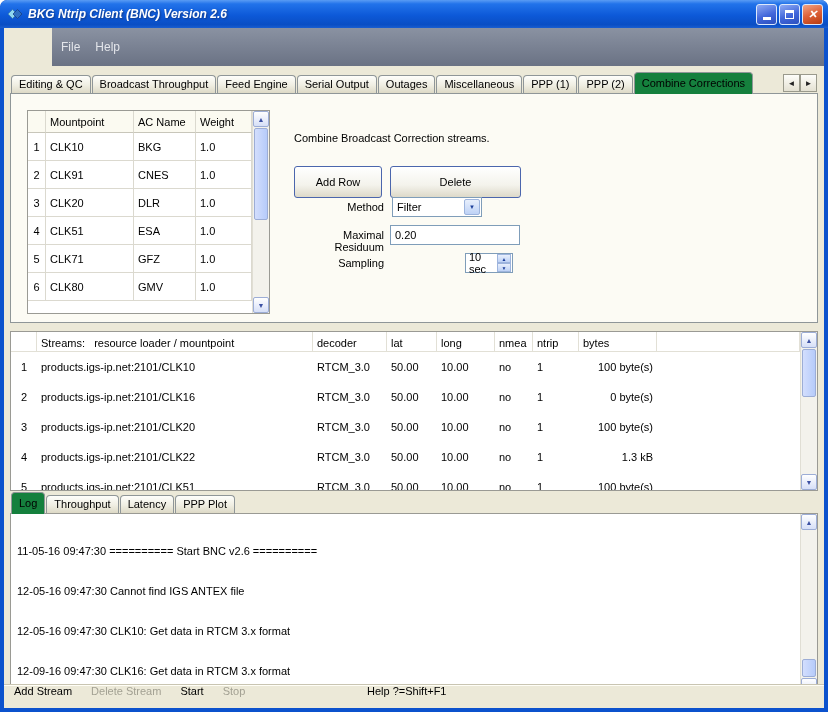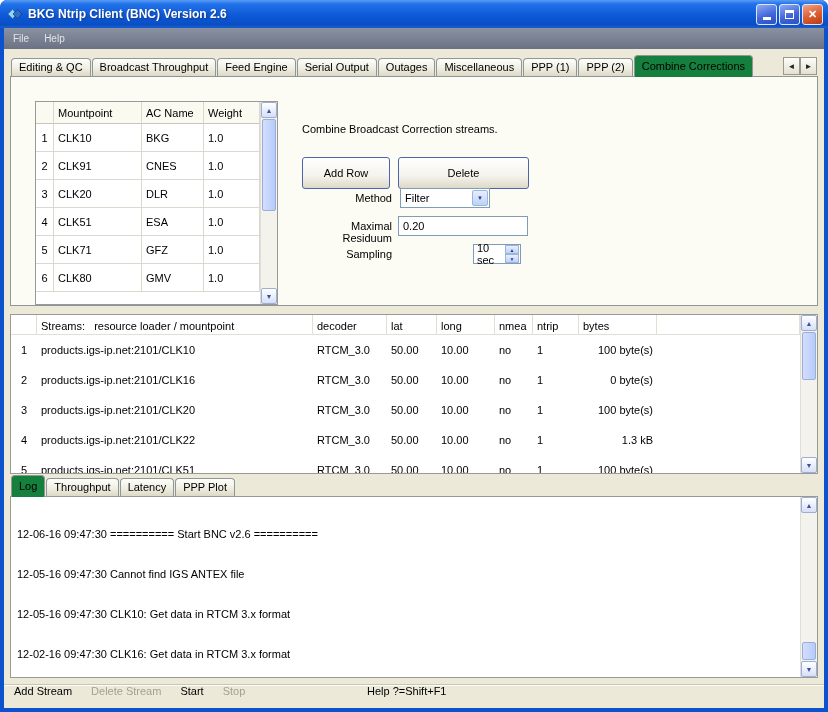--- a/index.html
+++ b/index.html
@@ -3,53 +3,53 @@
 <meta charset="utf-8">
 <style>
   * { box-sizing: border-box; margin: 0; padding: 0; }
   body { font-family: "Liberation Sans", sans-serif; background: #fff; }
 
   .window { width: 828px; height: 712px; background: #0c52cd; border-radius: 7px 7px 0 0; position: relative; overflow: hidden; }
 
   
   .titlebar { height: 28px; display: flex; align-items: center; gap: 5px; padding: 0 5px 0 7px;
     background: linear-gradient(180deg, #5a9cf4 0%, #2273ea 14%, #0d59d8 55%, #0a4ec4 88%, #1a5ed0 100%);
-    border-radius: 7px 7px 0 0; }
+    border-radius: 7px 7px 0 0; font-style: italic; }
   .title-text { color: #fff; font-weight: bold; font-size: 12px; text-shadow: 1px 1px 2px #123a86; flex: 1;
     white-space: nowrap; overflow: hidden; }
   .win-buttons { display: flex; gap: 2px; }
   .win-btn { width: 21px; height: 21px; border: 1px solid #dce9fc; border-radius: 3px;
     display: flex; align-items: center; justify-content: center; cursor: default; }
   .win-btn.minmax { background: linear-gradient(160deg, #8fabf4 0%, #4166da 55%, #2c50be 100%); }
   .win-btn.close  { background: linear-gradient(160deg, #f2a484 0%, #dd6038 50%, #b83c10 100%); }
   .glyph-min { width: 8px; height: 3px; background: #fff; margin-top: 9px; }
   .glyph-max { width: 9px; height: 9px; border: 1px solid #fff; border-top: 3px solid #fff; }
   .glyph-close { color: #fff; font-size: 11px; font-weight: bold; line-height: 1; }
 
   
   .frame { margin: 0 4px 4px 4px; height: 680px; display: flex; flex-direction: column; background: #ece9d8; }
 
-  .menubar { height: 21px; background: linear-gradient(180deg, #8a92a2, #6a7284); display: flex; align-items: center;
-    gap: 15px; padding: 0 9px; font-size: 10px; color: #e3e5ea; flex: none; }
+  .menubar { height: 38px; background: linear-gradient(180deg, #8a92a2, #6a7284); display: flex; align-items: center;
+    gap: 15px; padding: 0 9px; font-size: 12px; color: #e3e5ea; flex: none; margin-left: 48px; }
   .menu-item { cursor: default; }
 
   .client { flex: 1; padding: 5px 6px 0 6px; overflow: hidden; }
 
   
   .tabbar { display: flex; align-items: flex-end; height: 22px; position: relative; padding-left: 1px; z-index: 2; }
   .tab { height: 18px; line-height: 17px; padding: 0 7px; font-size: 11px; white-space: nowrap;
     background: linear-gradient(#fefefb, #efeee2 55%, #ddd9c6); border: 1px solid #8f9698; border-bottom: none;
     border-radius: 4px 4px 0 0; margin-right: 1px; color: #000; }
   .tab.active { height: 22px; line-height: 21px; background: #15803d; margin-bottom: -1px; z-index: 3; }
   .tab-arrows { position: absolute; right: 1px; bottom: 1px; display: flex; }
   .tab-arrow { width: 17px; height: 18px; background: linear-gradient(#fdfdf9, #e4e1d2); border: 1px solid #9a9a8c;
     display: flex; align-items: center; justify-content: center; font-size: 8px; color: #222; }
 
   .panel-main { border: 1px solid #8f9698; background: #fcfbf4; height: 230px; position: relative; z-index: 1;
-    display: flex; padding: 24px; gap: 22px; }
+    display: flex; padding: 16px; gap: 22px; }
 
   
   .ctable { width: 243px; height: 204px; border: 1px solid #9a9a94; background: #fff; position: relative; flex: none; overflow: hidden; }
   .ct-inner { position: absolute; left: 0; top: 0; right: 17px; bottom: 0; }
   .ct-row { display: grid; grid-template-columns: 18px 88px 62px 1fr; height: 28px; }
   .ct-row.head { height: 22px; }
   .ct-cell { border-right: 1px solid #dbd9cf; border-bottom: 1px solid #dbd9cf; padding: 0 4px; font-size: 11px;
     display: flex; align-items: center; background: #fff; overflow: hidden; }
   .ct-row.head .ct-cell { background: #fbfaf1; border-bottom: 1px solid #c8c6ba; }
   .ct-cell.num { justify-content: center; padding: 0; }
@@ -344,24 +344,24 @@
 
       <div class="tabbar bottom-tabbar">
         <div class="tab active">Log</div>
         <div class="tab">Throughput</div>
         <div class="tab">Latency</div>
         <div class="tab">PPP Plot</div>
       </div>
 
       <div class="panel-log">
         <div class="log-lines">
-          <div>12-06-16 09:47:30 ========== Start BNC v2.6 ==========</div>
+          <div>11-05-16 09:47:30 ========== Start BNC v2.6 ==========</div>
           <div>12-05-16 09:47:30 Cannot find IGS ANTEX file</div>
           <div>12-05-16 09:47:30 CLK10: Get data in RTCM 3.x format</div>
-          <div>12-02-16 09:47:30 CLK16: Get data in RTCM 3.x format</div>
+          <div>12-09-16 09:47:30 CLK16: Get data in RTCM 3.x format</div>
           
           
           
           
           
           
           
         </div>
         <div class="vscroll">
           <div class="sb-btn">

